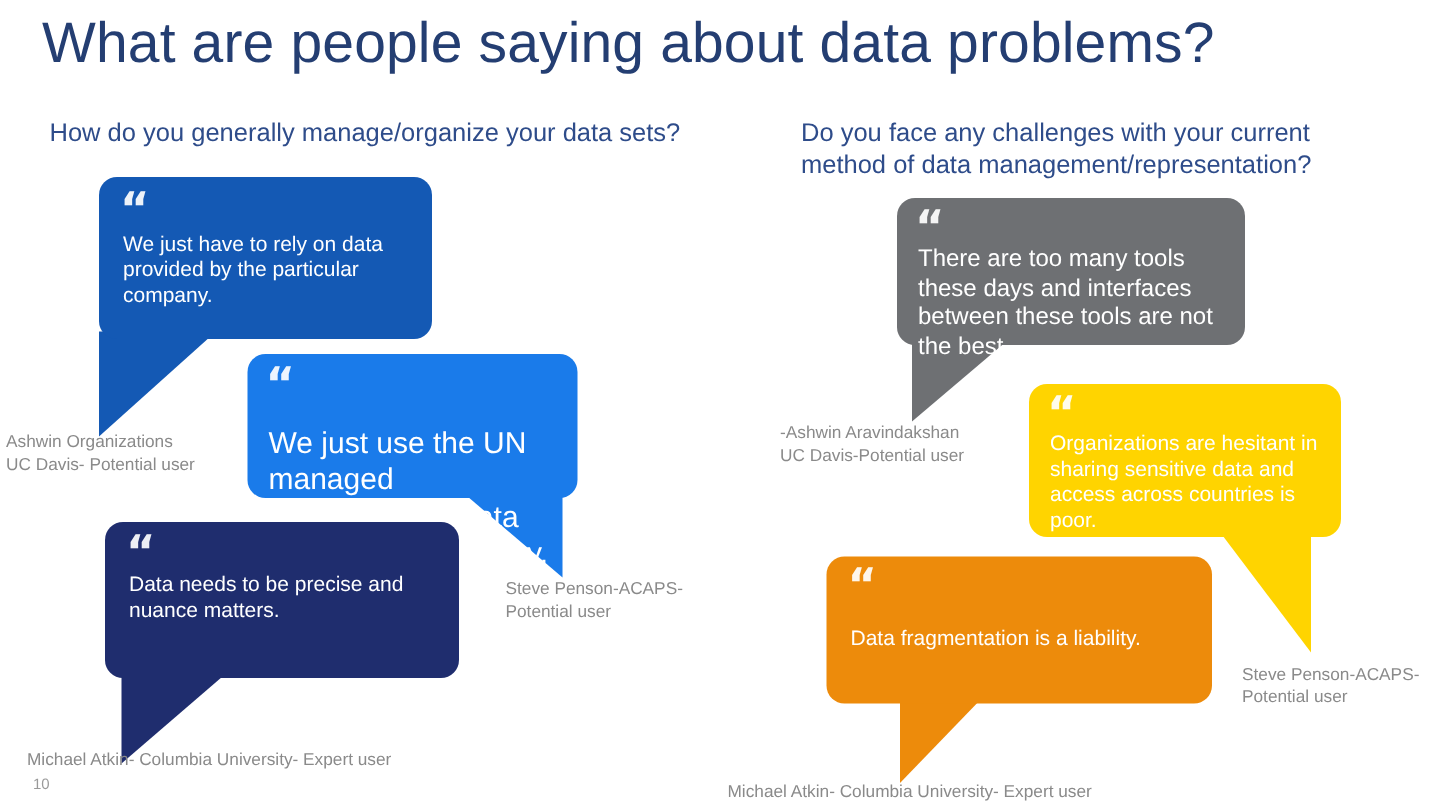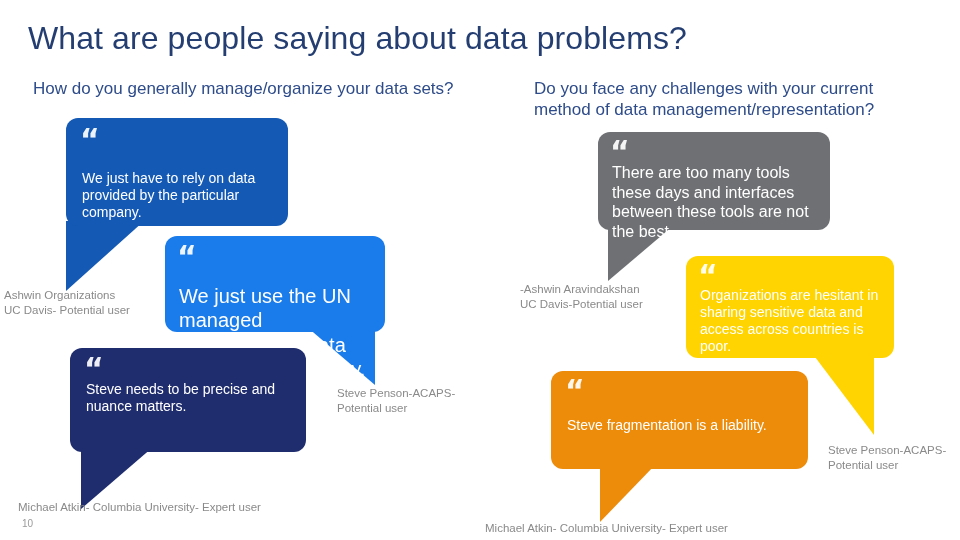--- a/index.html
+++ b/index.html
@@ -19,22 +19,22 @@
   .slide {
     position: absolute;
     inset: 0;
     background: #ffffff;
   }
 
   
   .slide-title {
     position: absolute;
     left: 28px;
-    top: 20px;
-    font-size: 32px;
+    top: 8px;
+    font-size: 38px;
     color: #243E72;
     letter-spacing: 0.1px;
     white-space: nowrap;
   }
 
   .col-heading {
     position: absolute;
     font-size: 17px;
     color: #2E4C8A;
     line-height: 1.25;
@@ -85,21 +85,21 @@
     top: 518px;
     font-size: 10px;
     color: #9a9a9a;
     text-align: right;
   }
 
   
   
   #b1 { left: 66px;  top: 118px; width: 222px; height: 108px; background: #1459B4; }
   #b1 .qmark { left: 14px; top: 7px; }
-  #b1 .qtext { left: 16px; top: 36px; width: 196px; font-size: 14px; margin-top: 16px; }
+  #b1 .qtext { left: 16px; top: 36px; width: 196px; font-size: 14px; }
 
   
   #b2 { left: 165px; top: 236px; width: 220px; height: 96px; background: #1A7BEA; }
   #b2 .qmark { left: 12px; top: 6px; }
   #b2 .qtext { left: 14px; top: 48px; width: 200px; font-size: 20px; }
 
   
   #b3 { left: 70px;  top: 348px; width: 236px; height: 104px; background: #1F2D6E; }
   #b3 .qmark { left: 14px; top: 6px; }
   #b3 .qtext { left: 16px; top: 33px; width: 214px; font-size: 14px; }
@@ -149,21 +149,21 @@
   <div class="bubble" id="b2" style="background: rgb(26, 123, 234);">
     <div class="qmark">“</div>
     <div class="qtext">We  just use the UN managed Humanitarian Data Exchange repository.</div>
   </div>
   <div class="attrib" id="a2">Steve Penson-ACAPS-
 Potential  user</div>
 
   <div class="tail" id="t3" style="left: 81px; top: 447px; border-top: 62px solid rgb(31, 45, 110); border-right: 72px solid transparent; border-left: 0px;"></div>
   <div class="bubble" id="b3" style="background: rgb(31, 45, 110);">
     <div class="qmark">“</div>
-    <div class="qtext">Steve needs to be precise and nuance matters.</div>
+    <div class="qtext">Data needs to be precise and nuance matters.</div>
   </div>
   <div class="attrib" id="a3">Michael Atkin- Columbia University- Expert user</div>
 
   <div class="tail" id="t4" style="left: 608px; top: 225px; border-top: 56px solid rgb(110, 112, 115); border-right: 66px solid transparent; border-left: 0px;"></div>
   <div class="bubble" id="b4" style="background: rgb(110, 112, 115);">
     <div class="qmark">“</div>
     <div class="qtext">There are too many tools these days and interfaces between these tools are not the best.</div>
   </div>
   <div class="attrib" id="a4">-Ashwin Aravindakshan
 UC Davis-Potential user</div>
@@ -172,19 +172,19 @@
   <div class="bubble" id="b5" style="background: rgb(255, 212, 0);">
     <div class="qmark">“</div>
     <div class="qtext">Organizations are hesitant in sharing sensitive data and access across countries is poor.</div>
   </div>
   <div class="attrib" id="a5">Steve Penson-ACAPS-
 Potential  user</div>
 
   <div class="tail" id="t6" style="left: 600px; top: 464px; border-top: 58px solid rgb(237, 139, 11); border-right: 56px solid transparent; border-left: 0px;"></div>
   <div class="bubble" id="b6" style="background: rgb(237, 139, 11);">
     <div class="qmark">“</div>
-    <div class="qtext">Steve fragmentation is a liability.</div>
+    <div class="qtext">Data fragmentation is a liability.</div>
   </div>
   <div class="attrib" id="a6">Michael Atkin- Columbia University- Expert user</div>
 
   <div class="page-num">10</div>
 
 </div>
 
 </body></html>

